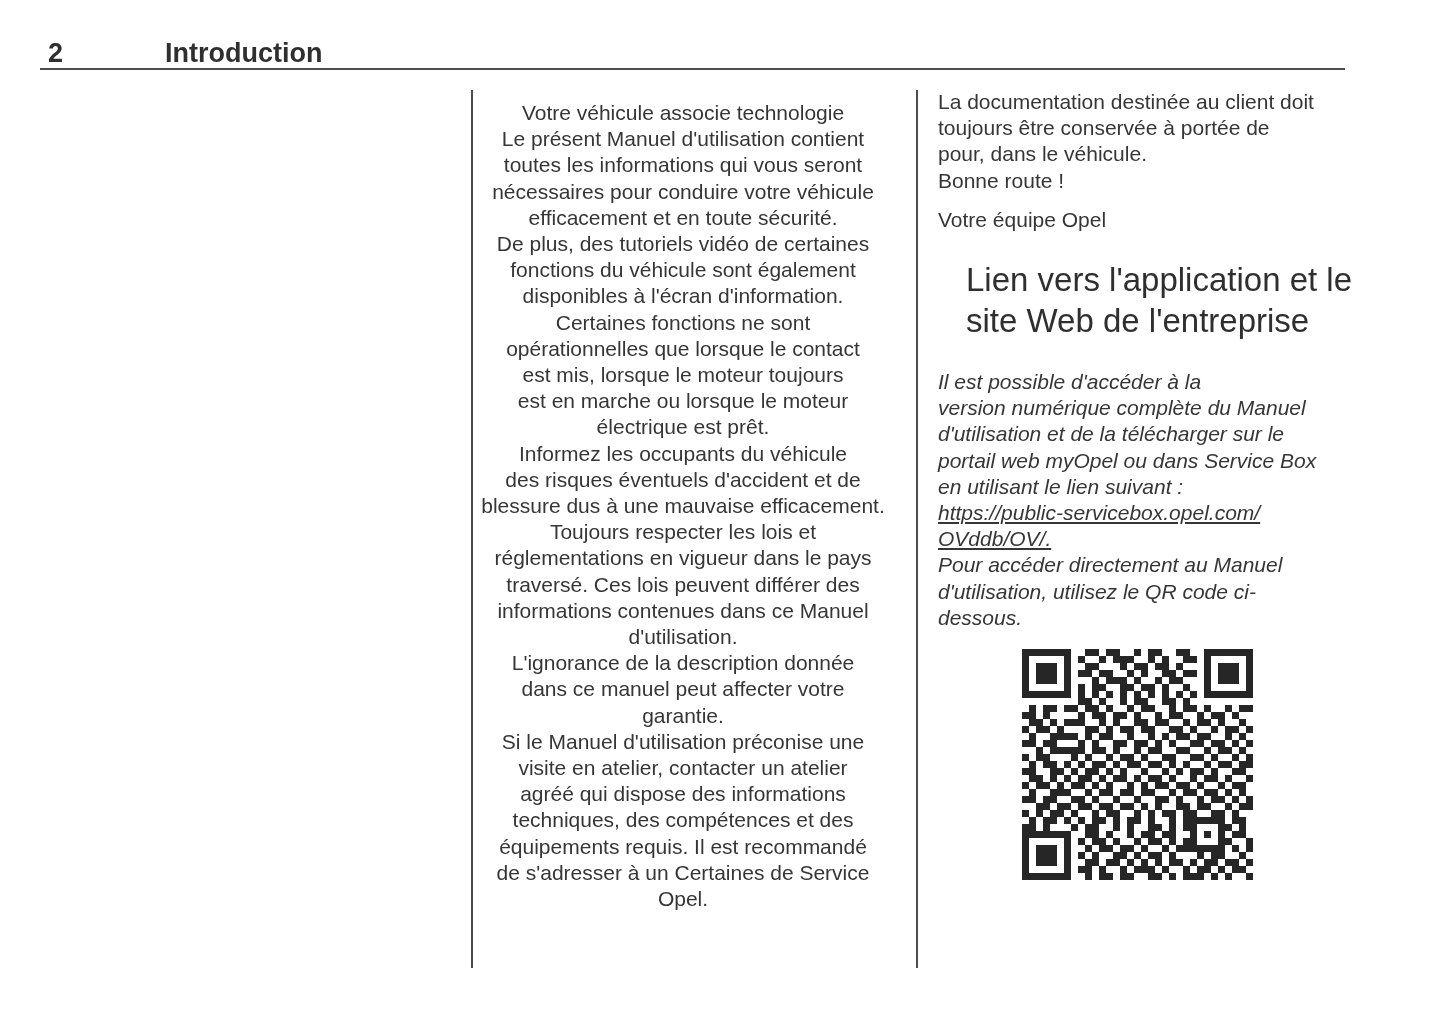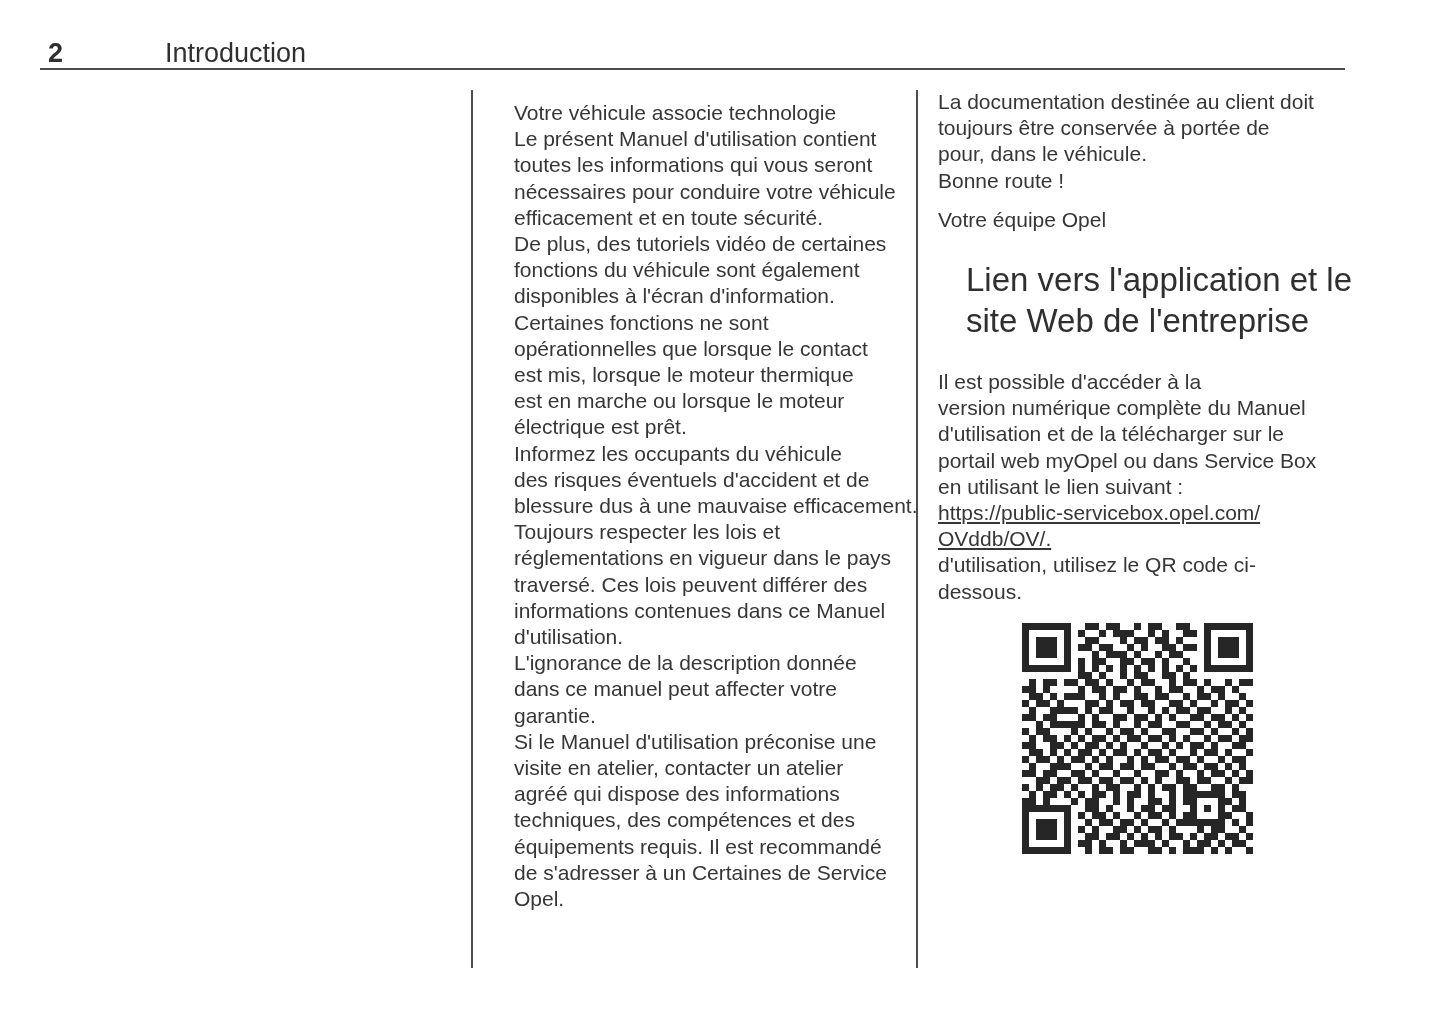--- a/index.html
+++ b/index.html
@@ -10,45 +10,45 @@
     font-family:"Liberation Sans","DejaVu Sans",sans-serif;
     color:var(--text,#363636);
     overflow:hidden;
   }
   .header-num{
     position:absolute;left:48px;top:38px;
     font-size:27px;font-weight:700;color:var(--heading,#2f2f2f);
   }
   .header-title{
     position:absolute;left:165px;top:38px;
-    font-size:27px;font-weight:400;color:var(--heading,#2f2f2f);
+    font-size:27px;font-weight:700;color:var(--heading,#2f2f2f);
   }
   .header-rule{
     position:absolute;left:40px;top:68px;width:1305px;height:2px;
     background:var(--rule,#4d4d4d);
   }
   .vrule{
     position:absolute;top:90px;height:878px;width:2px;
     background:var(--rule,#4d4d4d);
   }
   .vrule-left{left:471px;}
   .vrule-right{left:916px;}
-  .col-middle{position:absolute;left:514px;top:100px;width:410px;}
+  .col-middle{position:absolute;left:478px;top:100px;width:410px;text-align:center;}
   .col-right{position:absolute;left:938px;top:89px;width:402px;}
   .line{
     font-size:21px;line-height:26.2px;color:var(--text,#363636);
     white-space:nowrap;
   }
   .signature-block{margin-top:13px;}
   .signature-block .line{font-weight:400;}
   .section-heading{margin-top:26px;}
   .section-heading .line{
     font-size:33px;line-height:41px;color:var(--heading,#2f2f2f);margin-left:28px;
   }
-  .access-block{margin-top:28px;}
+  .access-block{margin-top:28px;font-style:italic;}
   .link-line{text-decoration:underline;cursor:pointer;}
   .qr{
     margin-top:18px;margin-left:84px;
     width:231px;
   }
   .qr-row{display:flex;height:7px;}
   .qr-m{width:7px;height:7px;background:#fff;}
   .qr-m.dark{background:var(--qr,#262626);}
 </style>
 </head>
@@ -70,21 +70,21 @@
         <div class="line">Votre véhicule associe technologie</div>
         <div class="line">Le présent Manuel d'utilisation contient</div>
         <div class="line">toutes les informations qui vous seront</div>
         <div class="line">nécessaires pour conduire votre véhicule</div>
         <div class="line">efficacement et en toute sécurité.</div>
         <div class="line">De plus, des tutoriels vidéo de certaines</div>
         <div class="line">fonctions du véhicule sont également</div>
         <div class="line">disponibles à l'écran d'information.</div>
         <div class="line">Certaines fonctions ne sont</div>
         <div class="line">opérationnelles que lorsque le contact</div>
-        <div class="line">est mis, lorsque le moteur thermique</div>
+        <div class="line">est mis, lorsque le moteur toujours</div>
         <div class="line">est en marche ou lorsque le moteur</div>
         <div class="line">électrique est prêt.</div>
         <div class="line">Informez les occupants du véhicule</div>
         <div class="line">des risques éventuels d'accident et de</div>
         <div class="line">blessure dus à une mauvaise efficacement.</div>
         <div class="line">Toujours respecter les lois et</div>
         <div class="line">réglementations en vigueur dans le pays</div>
         <div class="line">traversé. Ces lois peuvent différer des</div>
         <div class="line">informations contenues dans ce Manuel</div>
         <div class="line">d'utilisation.</div>
@@ -127,20 +127,21 @@
           <div class="line">portail web myOpel ou dans Service Box</div>
           <div class="line">en utilisant le lien suivant :</div>
         </div>
 
       <div>
           <div class="line link-line">https://public-servicebox.opel.com/</div>
           <div class="line link-line">OVddb/OV/.</div>
         </div>
 
       <div>
+          <div class="line">Pour accéder directement au Manuel</div>
           <div class="line">d'utilisation, utilisez le QR code ci-</div>
           <div class="line">dessous.</div>
         </div>
     </div>
 
     <div class="qr">
         <div class="qr-row">
           <span class="qr-m dark"></span>
           <span class="qr-m dark"></span>
           <span class="qr-m dark"></span>

